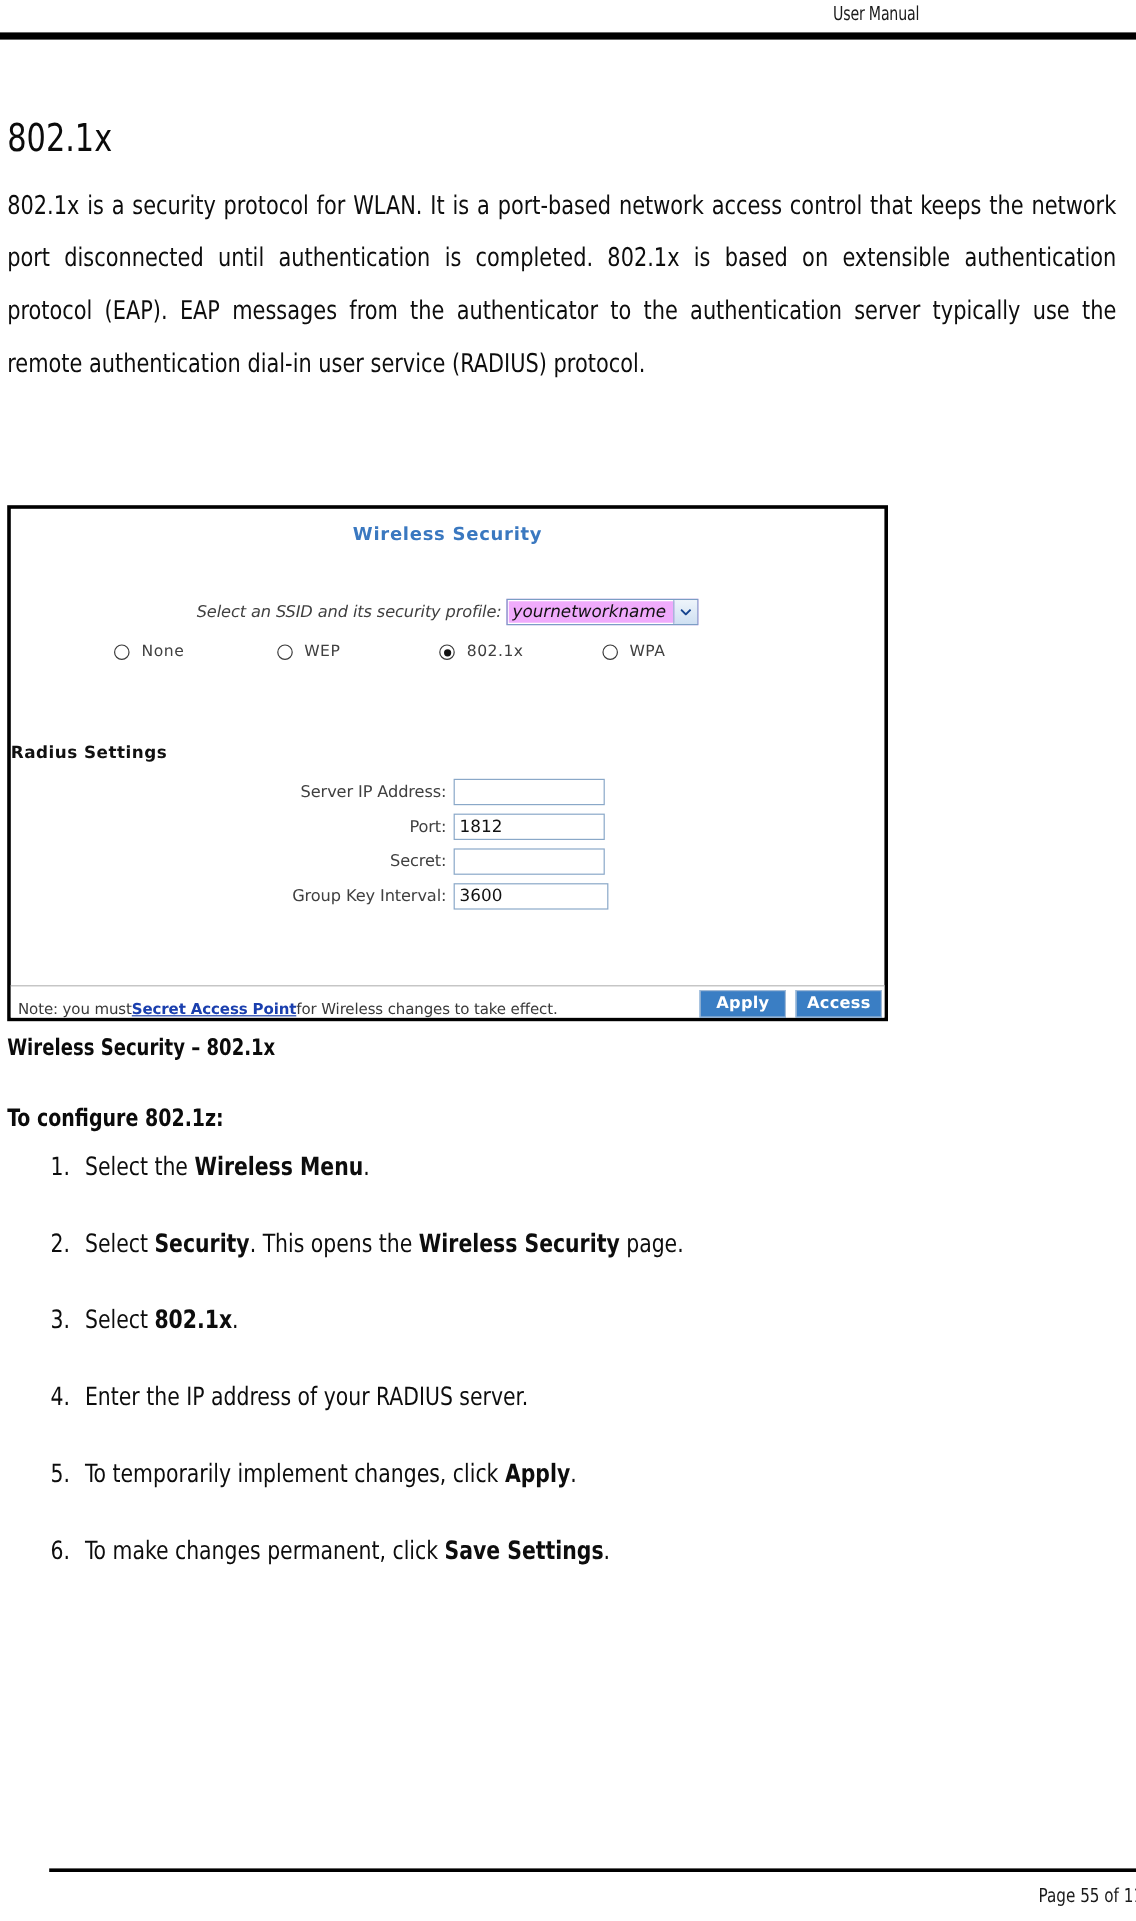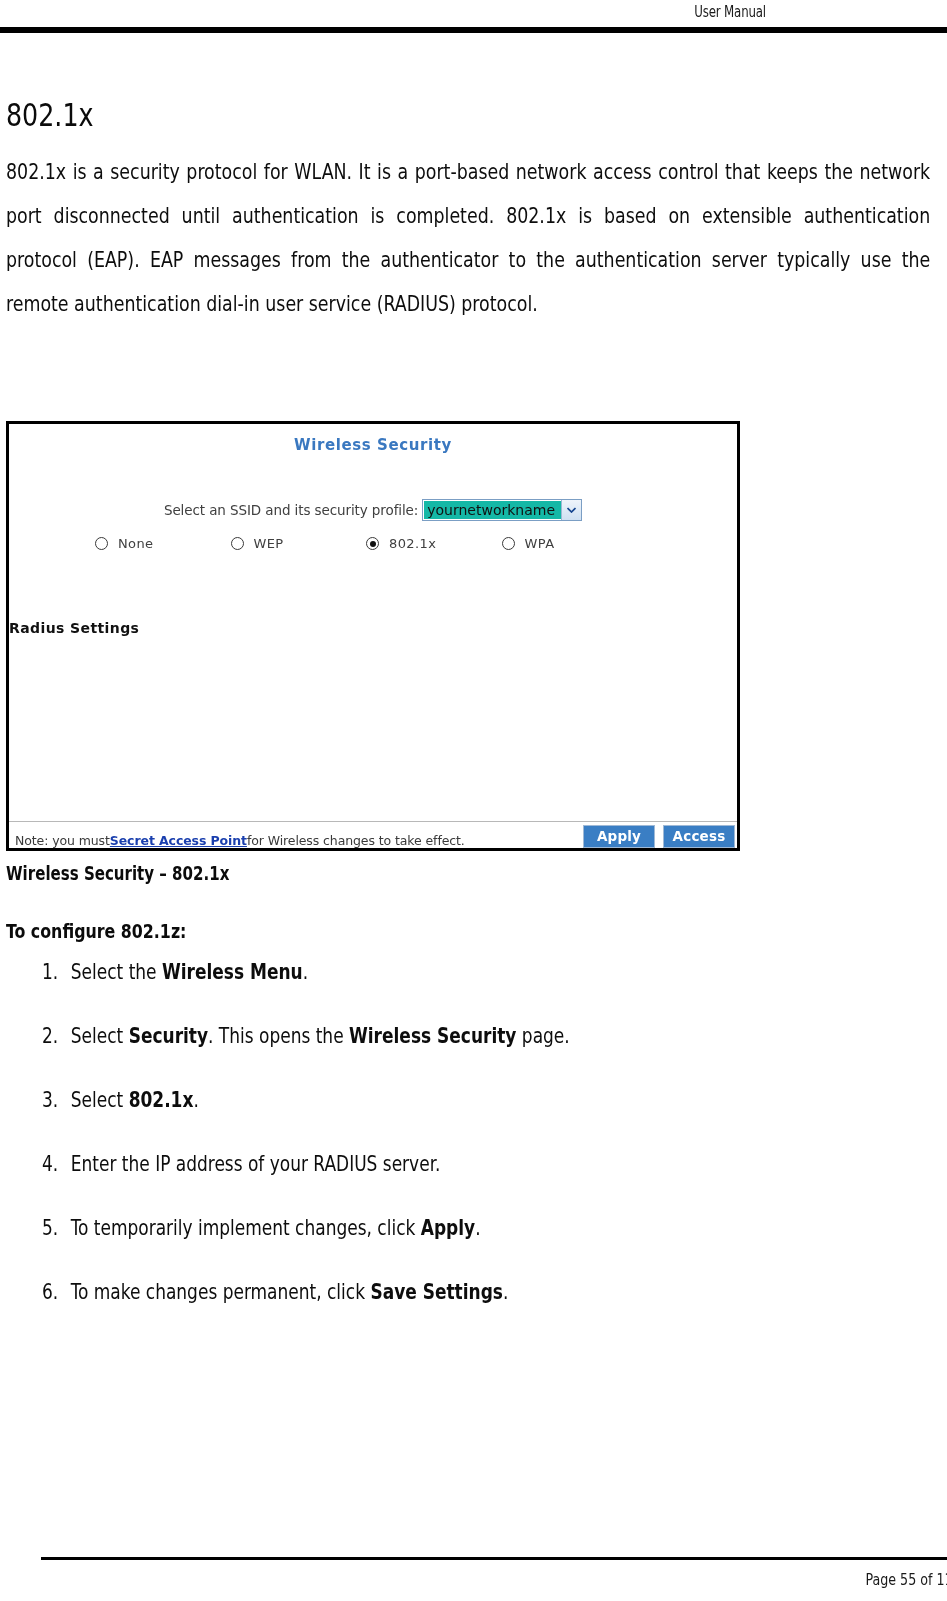--- a/index.html
+++ b/index.html
@@ -108,32 +108,33 @@
     font-size: 15px;
     letter-spacing: 0.6px;
   }
   .ssid-row {
     position: absolute;
     left: 0; right: 0;
     top: 75px;
     display: flex;
     justify-content: center;
     align-items: center;
+    font-style: italic;
   }
   .ssid-label {
     font-size: 13.5px;
     color: #404040;
     letter-spacing: -0.1px;
     margin-right: 4px;
   }
   .ssid-select {
     display: inline-flex;
     align-items: center;
     border: 1px solid #7b9ec4;
-    background: #14b8a6;
+    background: #f0abfc;
     height: 22px;
     box-sizing: border-box;
     box-shadow: inset 0 0 0 1px #ffffff;
   }
   .ssid-value {
     font-size: 14px;
     color: #111111;
     padding: 0 6px 0 4px;
     line-height: 20px;
     white-space: nowrap;
@@ -396,20 +397,38 @@
           <span class="radio-label">802.1x</span>
         </label>
         <label class="radio-item">
           <span class="radio-dot"></span>
           <span class="radio-label">WPA</span>
         </label>
       </div>
 
       <div class="radius-title">Radius Settings</div>
 
+      <div class="radius-fields">
+        <div class="field-row">
+          <span class="field-label">Server IP Address:</span>
+          <span class="field-input"></span>
+        </div>
+        <div class="field-row">
+          <span class="field-label">Port:</span>
+          <span class="field-input">1812</span>
+        </div>
+        <div class="field-row">
+          <span class="field-label">Secret:</span>
+          <span class="field-input"></span>
+        </div>
+        <div class="field-row">
+          <span class="field-label">Group Key Interval:</span>
+          <span class="field-input wide">3600</span>
+        </div>
+      </div>
 
       <div class="note-bar">
         <span class="note-text">Note: you must </span>
           <a class="note-text note-link" href="#">Secret Access Point</a>
           <span class="note-text"> for Wireless changes to take effect.</span>
         <span class="note-spacer"></span>
         <span class="ui-btn">Apply</span>
         <span class="ui-btn">Access</span>
       </div>
 

